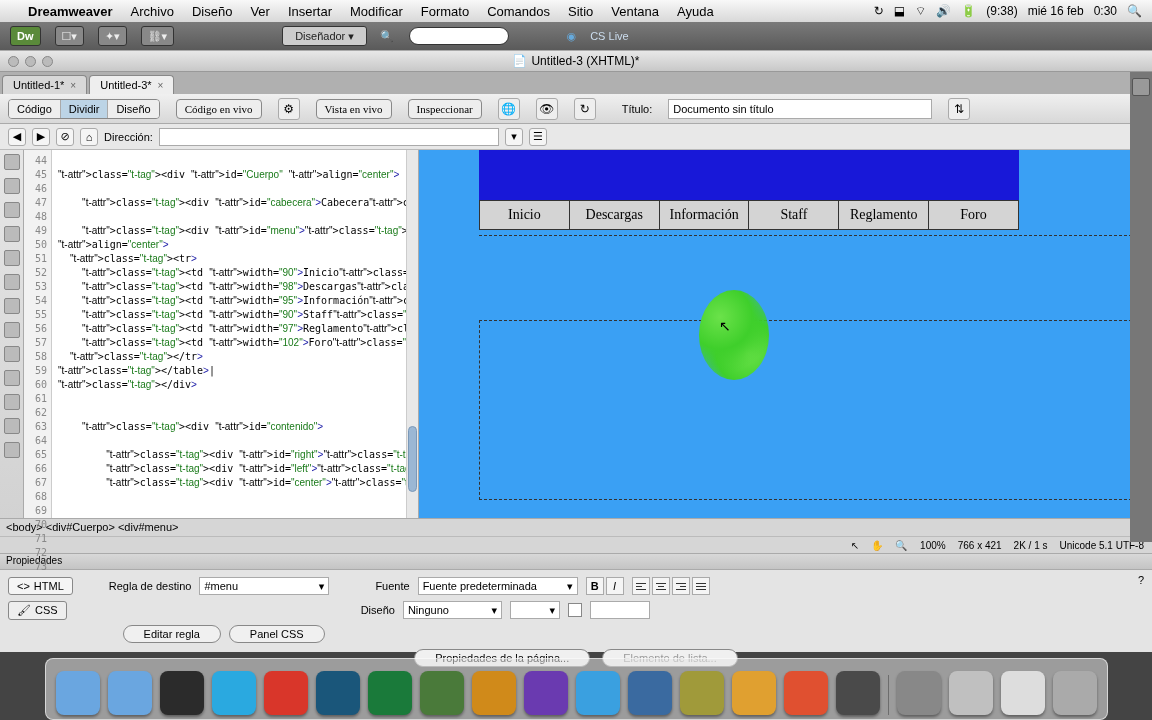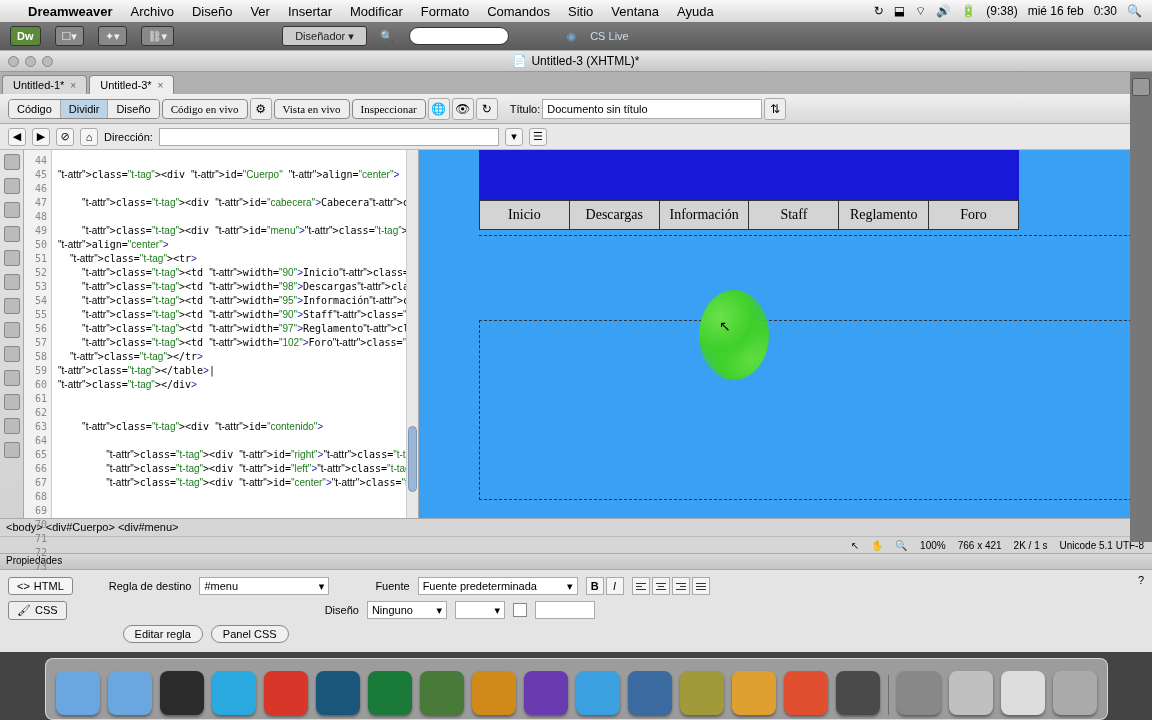--- a/index.html
+++ b/index.html
@@ -23,29 +23,29 @@
 .traffic { position: absolute; left: 8px; display: flex; gap: 6px; }
 .traffic span { width: 11px; height: 11px; border-radius: 50%; background: #bbb; border: 1px solid #888; display: inline-block; }
 
 
 .doctabs { height: 22px; background: #b0b0b0; display: flex; align-items: flex-end; font-size: 11px; }
 .doctab { padding: 3px 10px; background: #d8d8d8; border: 1px solid #888; border-bottom: none; border-radius: 4px 4px 0 0; margin-left: 2px; display: flex; align-items: center; gap: 6px; }
 .doctab.active { background: #eee; }
 .doctab .close { font-size: 10px; color: #666; }
 
 
-.viewbar { height: 30px; background: linear-gradient(#f0f0f0,#d8d8d8); border-bottom: 1px solid #aaa; display: flex; align-items: center; padding: 0 8px; gap: 2px; font-size: 11px; }
+.viewbar { height: 30px; background: linear-gradient(#f0f0f0,#d8d8d8); border-bottom: 1px solid #aaa; display: flex; align-items: center; padding: 0 8px; gap: 16px; font-size: 11px; }
 .viewbar .seg { display: flex; border: 1px solid #888; border-radius: 4px; overflow: hidden; }
 .viewbar .seg button { border: none; padding: 3px 8px; font-size: 11px; background: #eee; border-right: 1px solid #aaa; }
 .viewbar .seg button:last-child { border-right: none; }
 .viewbar .seg button.on { background: #bcd4e6; }
 .viewbar .pill { border: 1px solid #888; border-radius: 4px; padding: 3px 8px; background: #eee; font-size: 11px; font-family: Liberation Serif, serif; }
 .viewbar .iconbtn { width: 22px; height: 22px; border: 1px solid #aaa; border-radius: 3px; background: #eee; display: inline-flex; align-items: center; justify-content: center; font-size: 12px; }
 .viewbar .titlelabel { margin-left: 10px; }
-.viewbar .titleinput { border: 1px solid #aaa; height: 20px; width: 220px; padding: 0 4px; font-size: 11px; }
+.viewbar .titleinput { border: 1px solid #aaa; height: 20px; width: 264px; padding: 0 4px; font-size: 11px; }
 
 
 .addrbar { height: 26px; background: #e8e8e8; border-bottom: 1px solid #bbb; display: flex; align-items: center; padding: 0 8px; gap: 6px; font-size: 11px; }
 .addrbar .nav { width: 18px; height: 18px; border: 1px solid #aaa; border-radius: 3px; background: #f5f5f5; display: inline-flex; align-items: center; justify-content: center; }
 .addrbar .addrinput { flex: 0 0 340px; height: 18px; border: 1px solid #aaa; background: white; }
 
 
 .mainarea { display: flex; height: 368px; background: #ddd; }
 .leftgutter { width: 24px; background: linear-gradient(#e6e6e6,#d2d2d2); border-right: 1px solid #aaa; display: flex; flex-direction: column; align-items: center; padding: 4px 0; gap: 8px; }
 .leftgutter span { width: 16px; height: 16px; background: #bbb; border: 1px solid #888; border-radius: 2px; display: block; }
@@ -76,21 +76,21 @@
 
 
 .prophdr { height: 16px; background: linear-gradient(#d8d8d8,#c4c4c4); font-size: 10px; padding: 1px 6px; border-bottom: 1px solid #aaa; }
 .proppanel { height: 82px; background: #e4e4e4; padding: 4px 8px; font-size: 11px; position: relative; }
 .proprow { display: flex; align-items: center; gap: 8px; height: 24px; }
 .proprow .mode { border: 1px solid #888; border-radius: 3px; padding: 2px 8px; background: #eee; display: inline-flex; align-items: center; gap: 4px; font-size: 11px;}
 .proprow .mode.htmlm { background: #f5f5f5; }
 .proprow label { font-size: 11px; }
 .proprow select, .proprow input { font-size: 11px; height: 18px; border: 1px solid #aaa; background: white; }
 .proprow .sel { width: 130px; display: inline-flex; align-items: center; border: 1px solid #aaa; background: white; padding: 0 4px; height: 18px; }
-.proprow .btnp { border: 1px solid #888; border-radius: 9px; padding: 2px 11px; background: #f0f0f0; font-size: 11px; margin-top: 47px; }
+.proprow .btnp { border: 1px solid #888; border-radius: 9px; padding: 2px 20px; background: #f0f0f0; font-size: 11px; margin-top: 47px; }
 .fontctrl { display: flex; gap: 2px; }
 .fontctrl span { width: 18px; height: 18px; border: 1px solid #aaa; background: #f5f5f5; display: inline-flex; align-items: center; justify-content: center; font-size: 11px; font-family: serif; }
 .alignctrl { display: flex; gap: 2px; }
 .alignctrl span { width: 18px; height: 18px; border: 1px solid #aaa; background: #f5f5f5; display: inline-flex; flex-direction: column; justify-content: center; padding: 3px; gap: 2px; }
 .alignctrl span i { display: block; height: 1px; background: #333; }
 .proprow3 { justify-content: center; gap: 12px; }
 
 .dockwrap { position: absolute; bottom: 0; left: 0; right: 0; height: 62px; display: flex; justify-content: center; }
 .dock { background: rgba(230,230,230,0.55); border: 1px solid rgba(255,255,255,0.6); border-radius: 8px; display: flex; align-items: flex-end; padding: 4px 10px; gap: 8px; }
 .dockicon { width: 44px; height: 44px; border-radius: 8px; display: inline-block; box-shadow: 0 2px 3px rgba(0,0,0,0.4); }
@@ -362,29 +362,33 @@
     </div>
     <span style="position:absolute;right:8px;top:4px">?</span>
   </div>
   <div class="proprow">
     <span class="mode">🖌 <span>CSS</span></span>
     <span style="width:40px"></span>
     <span class="btnp">Editar regla</span>
     <span class="btnp">Panel CSS</span>
     <span style="width:20px"></span>
     <label>Diseño</label>
-    <span class="sel" style="width:80px">
+    <span class="sel" style="width:99px">
         <span>Ninguno</span>
         <span style="margin-left:auto">▾</span>
       </span>
     <span class="sel" style="width:50px">
         <span style="margin-left:auto">▾</span>
       </span>
     <span style="width:14px;height:14px;border:1px solid #888;background:#fff"></span>
     <input style="width: 60px;">
+  </div>
+  <div class="proprow proprow3">
+    <span class="btnp">Propiedades de la página...</span>
+    <span class="btnp" style="color:#999">Elemento de lista...</span>
   </div>
 </div>
 
 <div class="rightstrip">
   <span></span>
 </div>
 
 <div class="dockwrap">
   <div class="dock" id="dock">
       <span class="dockicon" style="background: rgb(106, 166, 224);"></span>

